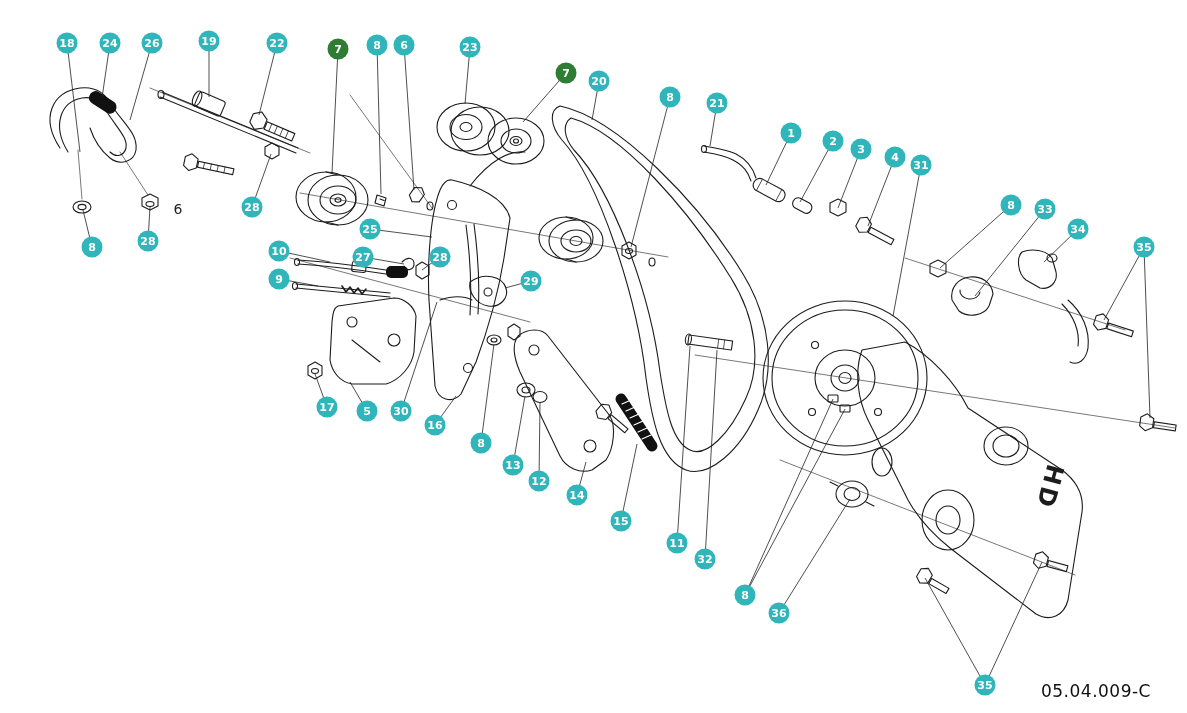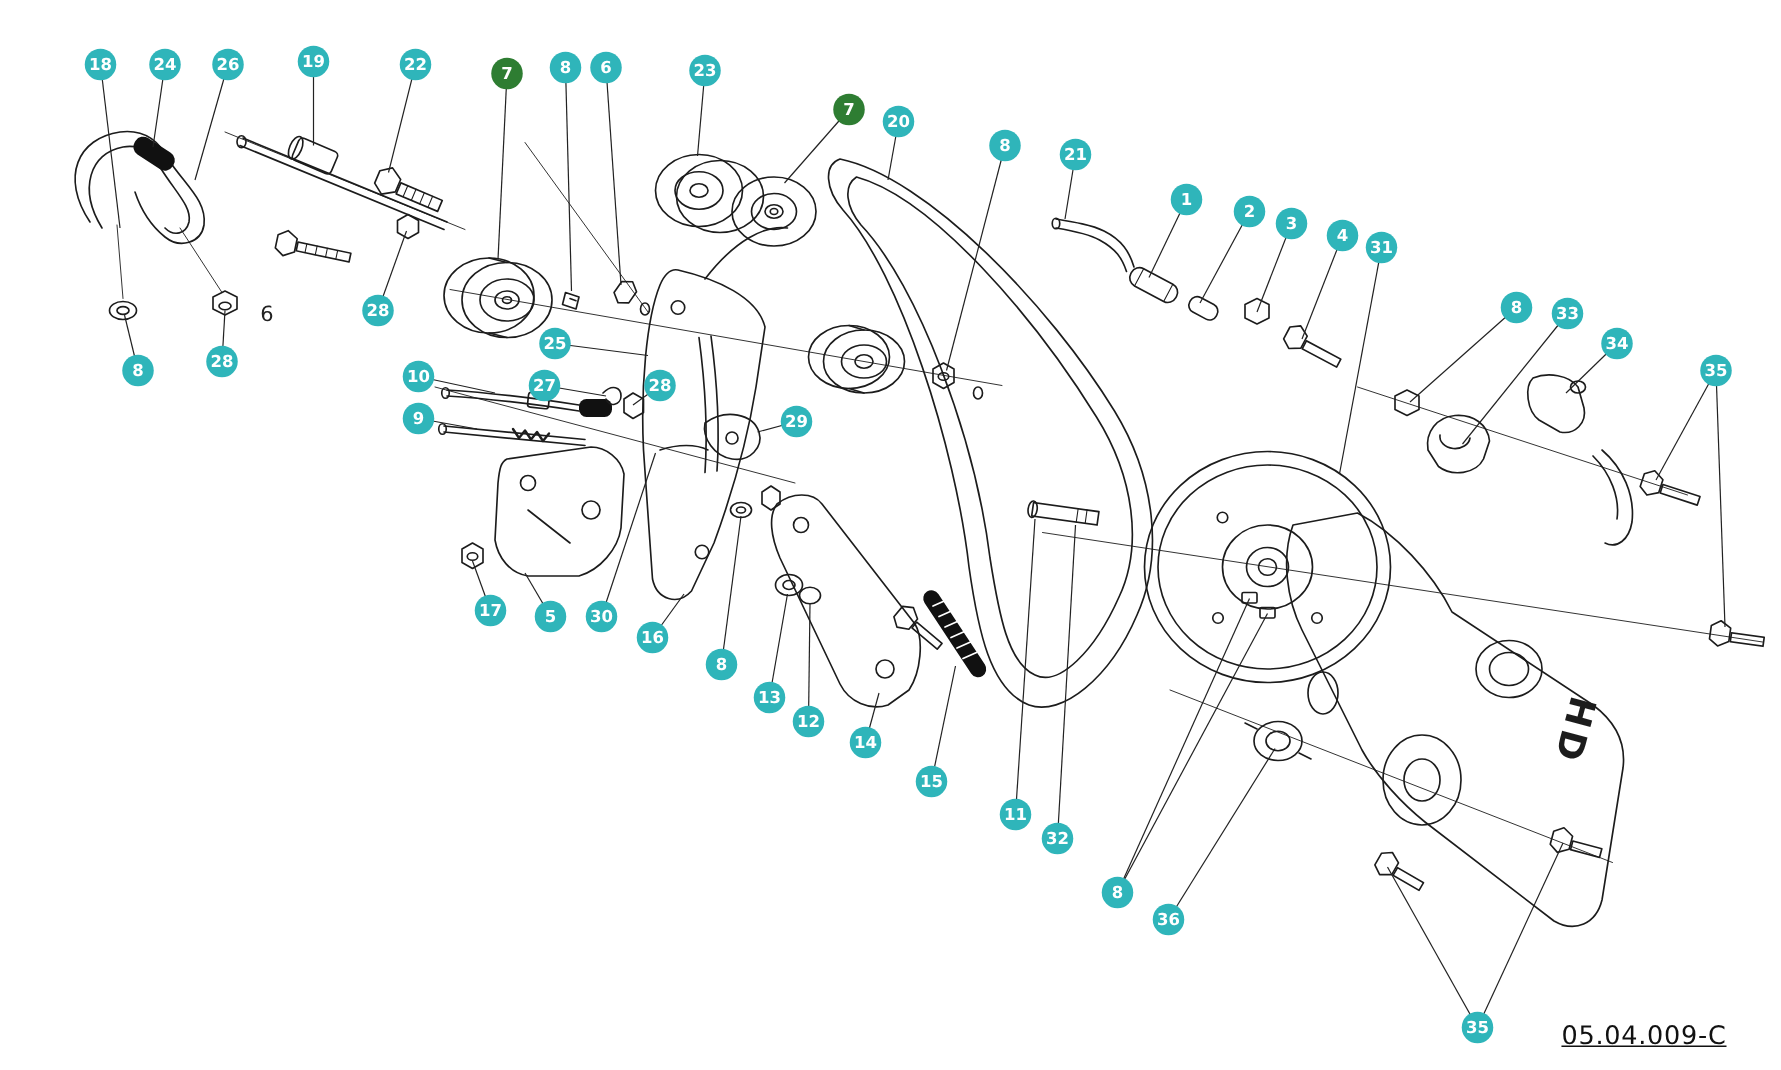--- a/index.html
+++ b/index.html
@@ -5,21 +5,21 @@
   html,body{margin:0;padding:0;background:#ffffff;}
   .stage{
     position:relative;width:1187px;height:713px;background:#fff;overflow:hidden;
     font-family:"DejaVu Sans","Liberation Sans",sans-serif;
   }
   .stage svg{position:absolute;left:0;top:0;}
   .badge-num{font-family:"DejaVu Sans","Liberation Sans",sans-serif;font-size:11px;font-weight:bold;fill:#ffffff;text-anchor:middle;}
   .plain-num{font-family:"DejaVu Sans","Liberation Sans",sans-serif;font-size:14px;fill:#222;text-anchor:middle;}
   .diagram-code{
     position:absolute;right:36px;bottom:12px;
-    font-size:17px;color:#111;letter-spacing:.5px;text-decoration:underline;
+    font-size:17px;color:#111;letter-spacing:.5px;
   }
   .frame-marking{font-family:"DejaVu Sans","Liberation Sans",sans-serif;font-weight:bold;font-size:24px;fill:#1c1c1c;letter-spacing:3px;text-anchor:middle;}
 </style>
 </head>
 <body>
 
 <div class="stage">
 
   <svg width="1187" height="713" viewBox="0 0 1187 713">
 

